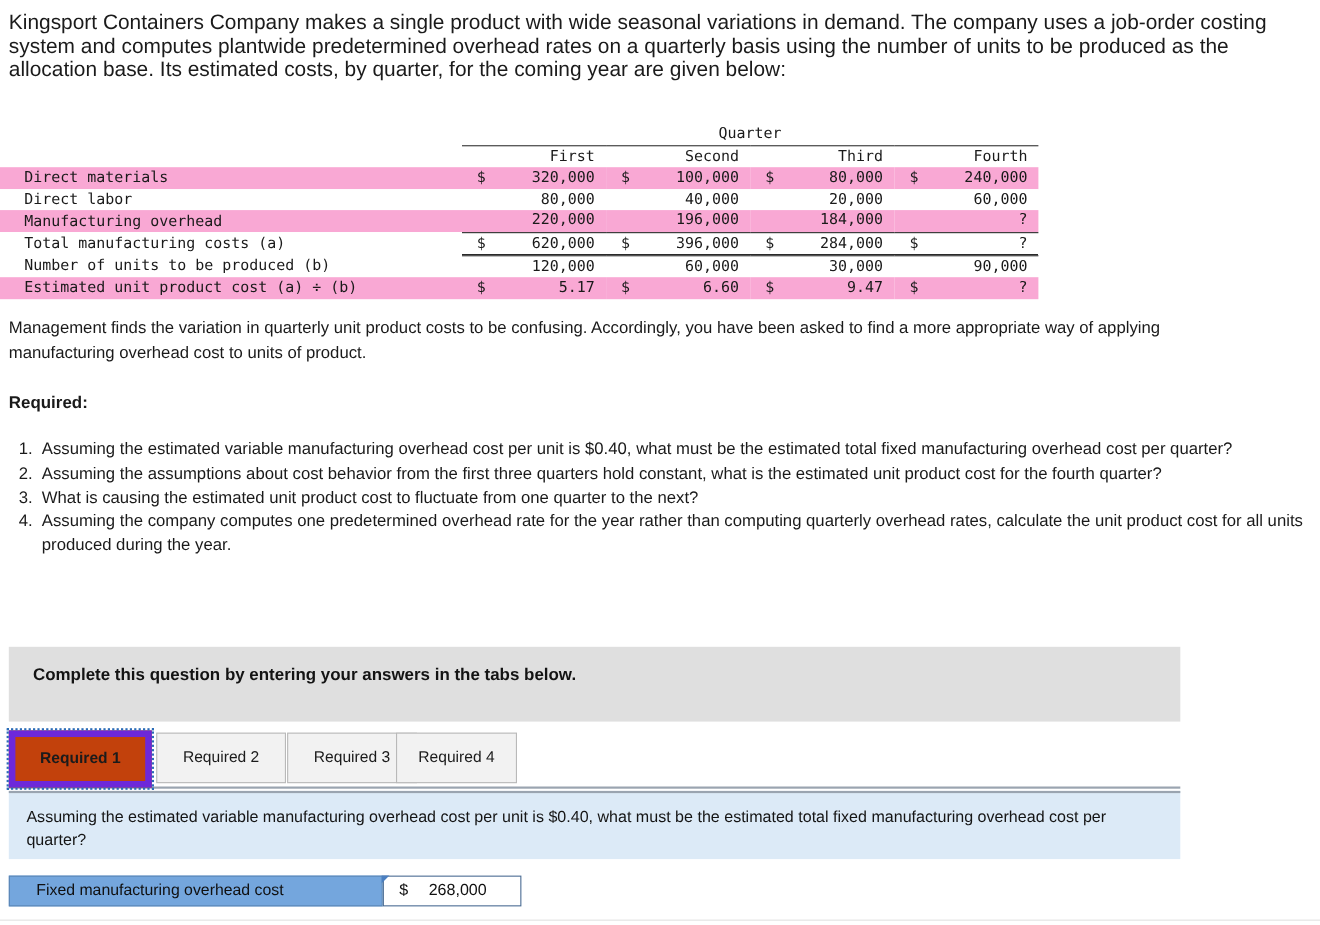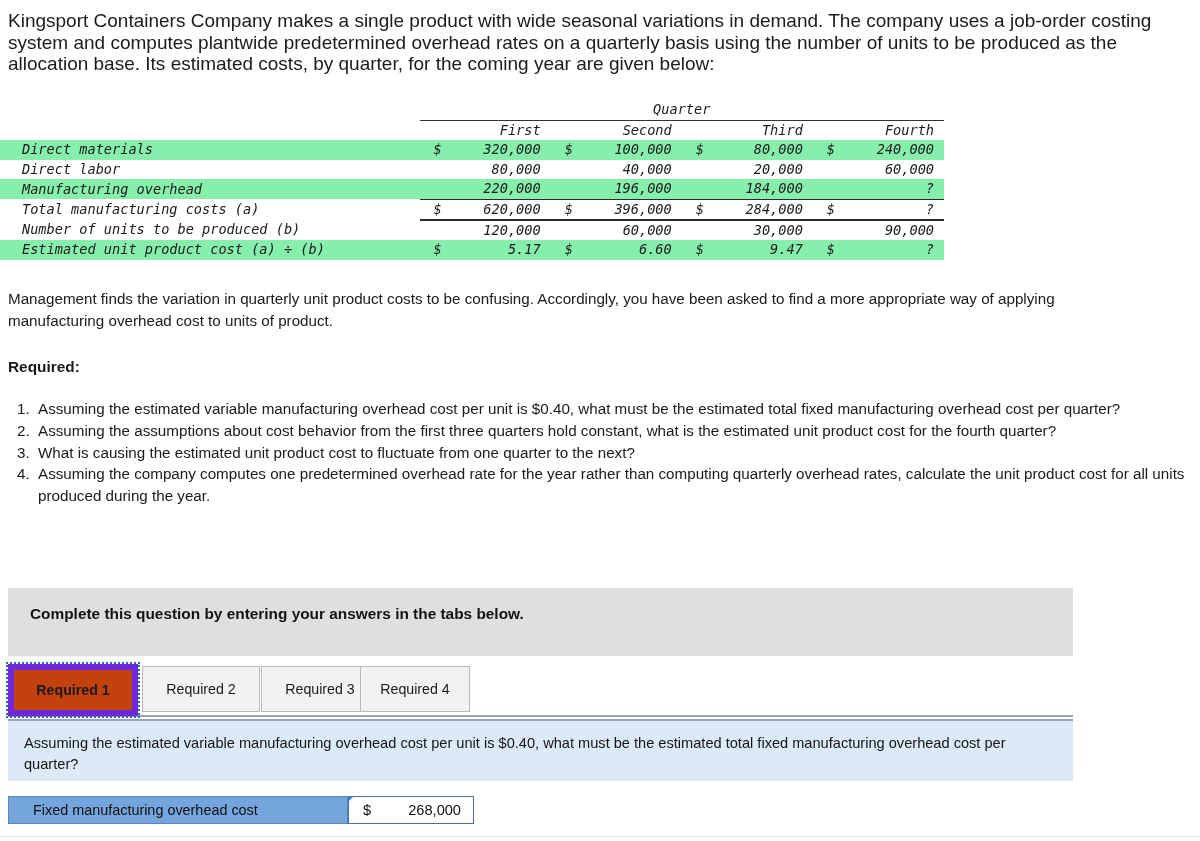--- a/index.html
+++ b/index.html
@@ -30,27 +30,26 @@
     width: 1178px;
     font-size: 19px;
     line-height: 21.5px;
     color: #1b1b1b;
   }
 
   
   .cost-table {
     position: absolute;
     left: 0px;
-    top: 100px;
+    top: 112px;
     width: 944px;
     border-collapse: collapse;
     font-family: "DejaVu Sans Mono", "Liberation Mono", monospace;
     font-size: 13.6px;
     line-height: 19.6px;
-    font-style: italic;
   }
   .cost-table td, .cost-table th {
     padding: 0;
     font-weight: normal;
     white-space: nowrap;
   }
 
   .th-quarter {
     text-align: center;
     color: #1b1b1b;
@@ -59,21 +58,21 @@
   .th-q {
     text-align: center;
     color: #1b1b1b;
     border-top: 1.5px solid #333;
     font-size: 13.6px;
   }
   .col-label { width: 420px; padding-left: 22px !important; text-align: left; }
   .col-num  { width: 131px; text-align: right; padding-right: 10px !important; }
 
   .row-body td { height: 19.5px; }
-  .stripe td { background: #86efac; }
+  .stripe td { background: #f9a8d4; }
   .plain td { background: #ffffff; }
 
   .cell-money {
     text-align: right;
     padding-right: 10px !important;
   }
   .money-inner {
     display: flex;
     justify-content: space-between;
     padding-left: 14px;
@@ -223,21 +222,21 @@
     border: 1.5px solid #4a6c93;
     box-sizing: border-box;
     display: flex;
     align-items: center;
     font-size: 14.6px;
     color: #101010;
   }
   .ans-dollar { padding-left: 14px; }
   .ans-value {
     flex: 1;
-    text-align: right;
+    text-align: center;
     padding-right: 12px;
   }
   .corner-flag {
     position: absolute;
     left: -2px;
     top: -1px;
     width: 0;
     height: 0;
     border-left: 7px solid #4b7fc0;
     border-bottom: 7px solid transparent;

